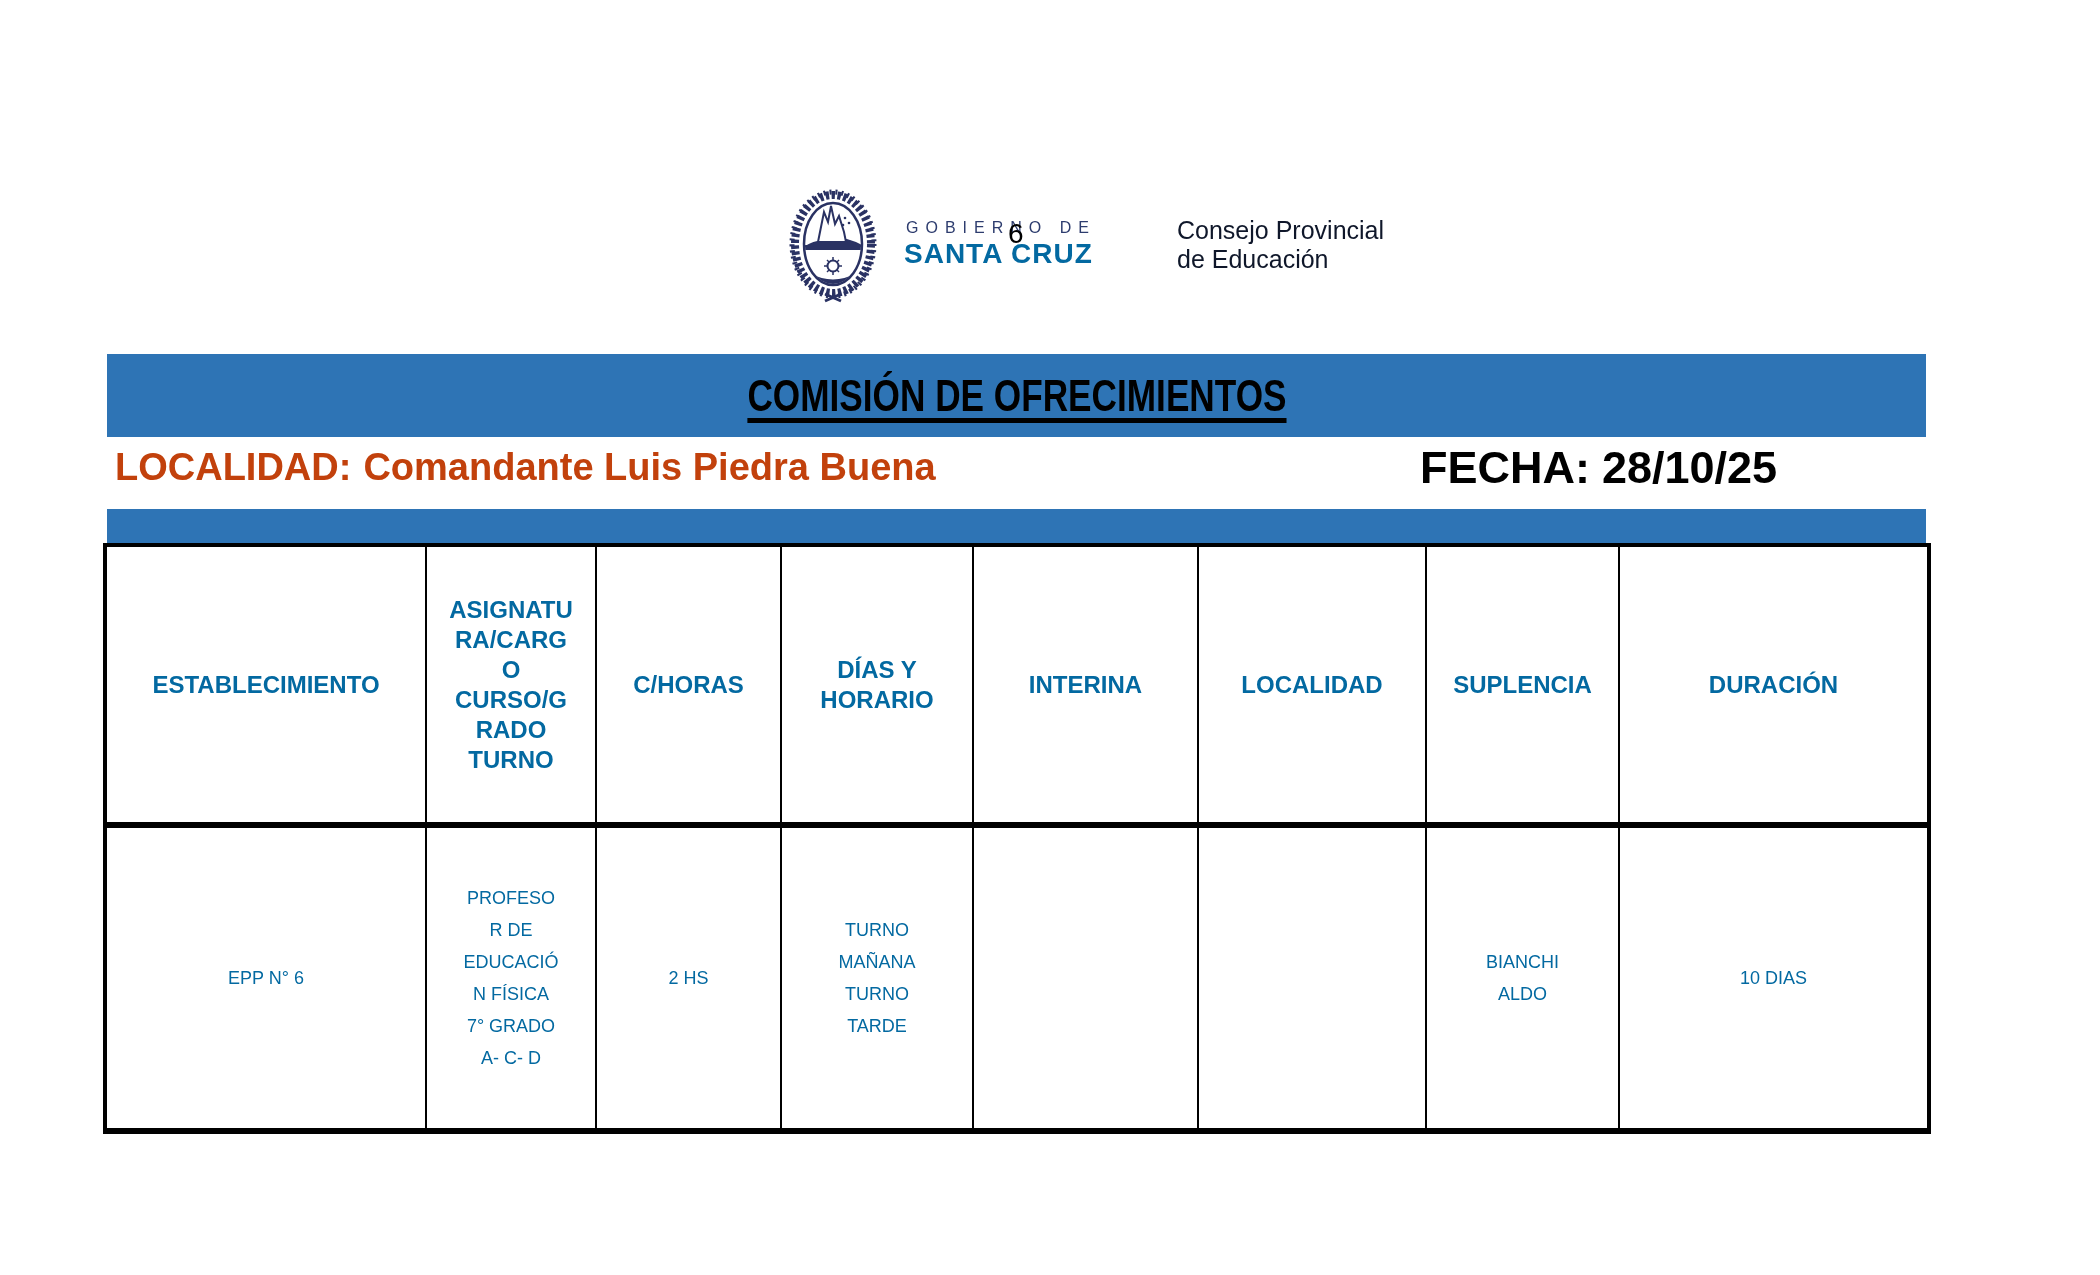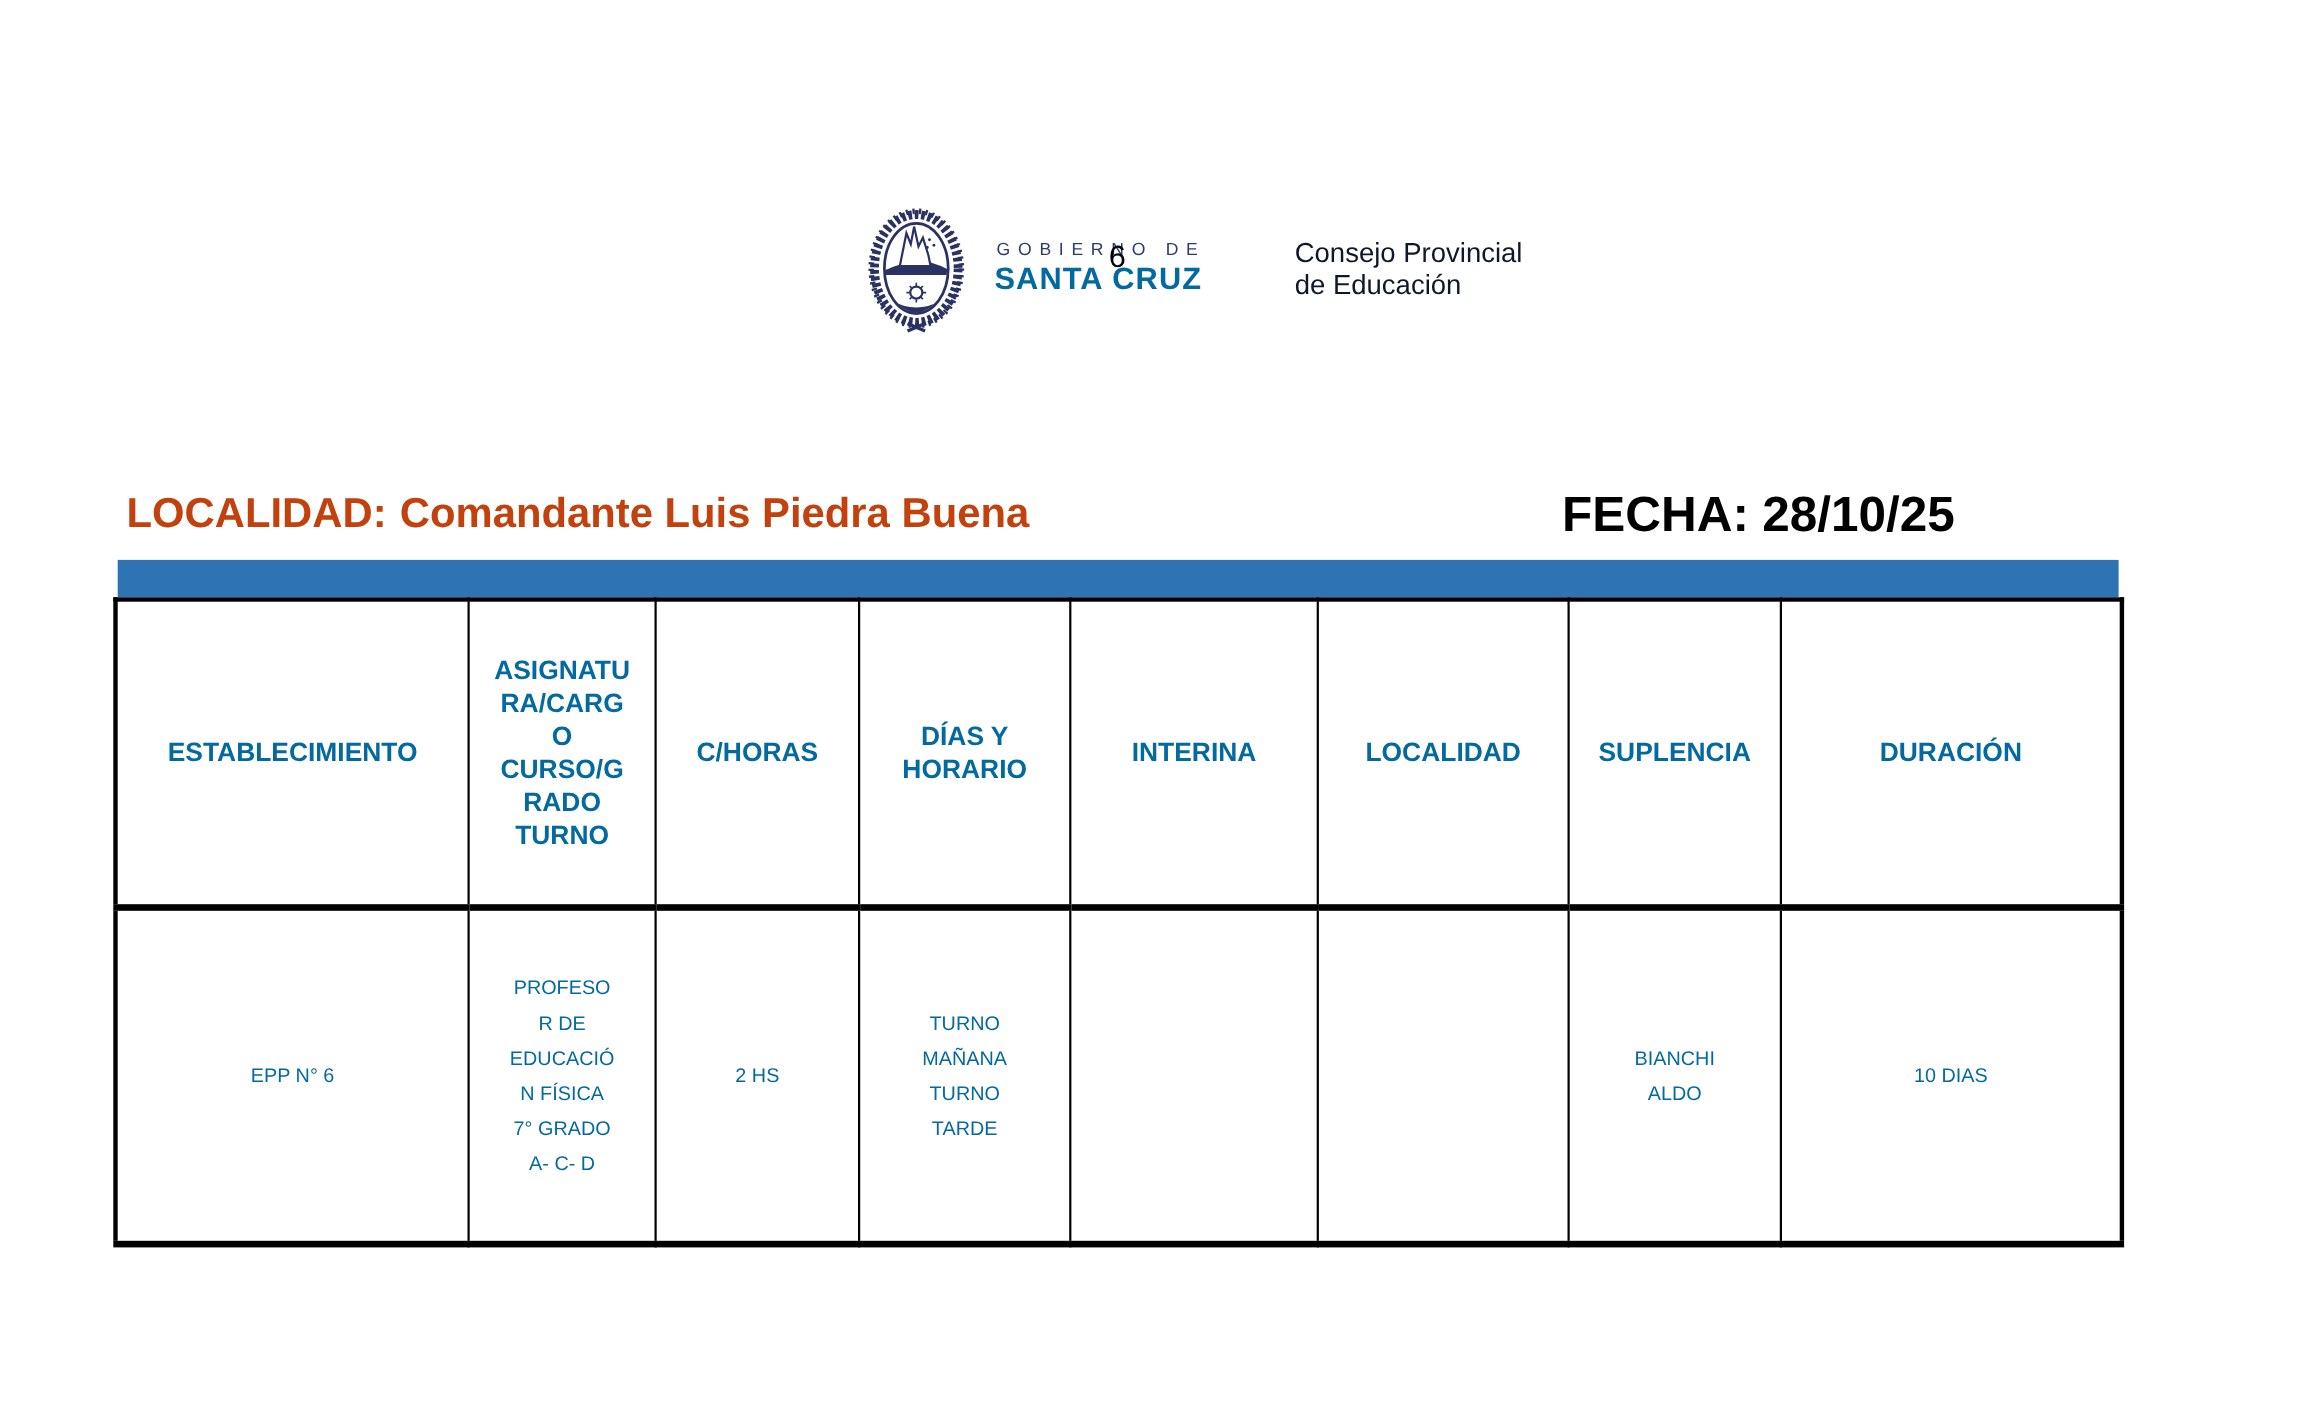--- a/index.html
+++ b/index.html
@@ -85,20 +85,23 @@
   </svg>
 
   <div class="gobierno">GOBIERNO DE</div>
   <div class="santacruz">SANTA CRUZ</div>
   <div class="pagenum">6</div>
   <div class="consejo">
     <div>Consejo Provincial</div>
     <div>de Educación</div>
   </div>
 
+  <div class="banner title-banner">
+    <span class="doc-title">COMISIÓN DE OFRECIMIENTOS</span>
+  </div>
 
   <div class="info-row">
     <span class="localidad"><span class="lbl">LOCALIDAD:</span><span>Comandante Luis Piedra Buena</span></span>
     <span class="fecha"><span class="lbl">FECHA:</span><span>28/10/25</span></span>
   </div>
 
   <div class="banner divider-banner"></div>
 
   <div class="table-wrap">
     <table class="offers">

